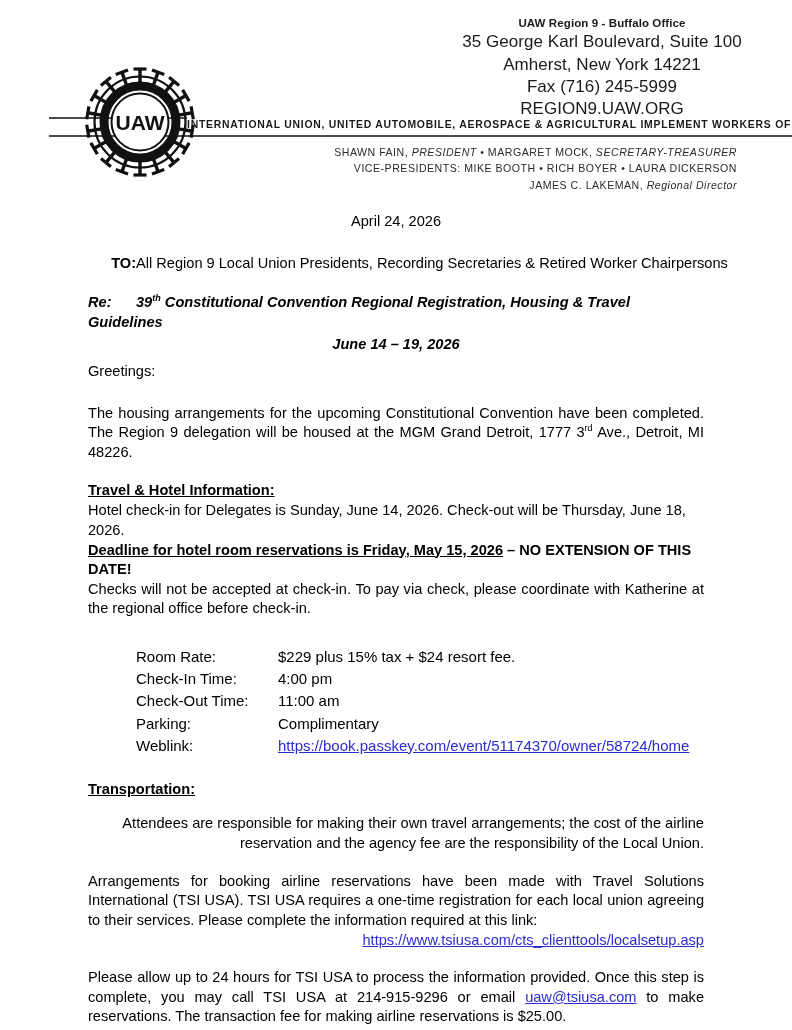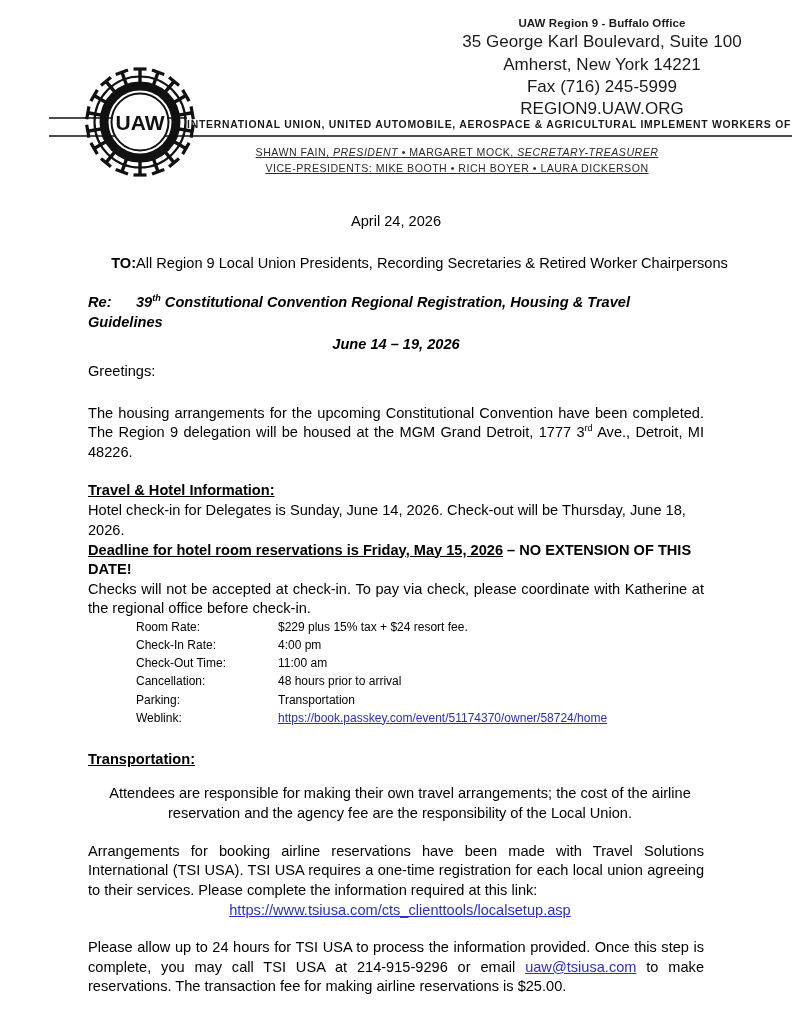--- a/index.html
+++ b/index.html
@@ -87,24 +87,23 @@
     padding: 2px 0 1px 0;
     z-index: 2;
     white-space: nowrap;
   }
 
   .officers {
     position: absolute;
     left: 150px;
     top: 144px;
     width: 560px;
-    text-align: center;
+    text-align: right;
     color: #2b2b2b;
     line-height: 1.55;
-    text-decoration: underline;
   }
   .officers div { font-size: 10.6px; letter-spacing: 0.5px; font-weight: 500; }
   .officers i { font-style: italic; }
 
   
   .body-wrap {
     position: absolute;
     left: 88px;
     top: 212px;
     width: 616px;
@@ -146,21 +145,21 @@
   }
 
   .greeting { margin-bottom: 22px; }
 
   p.para {
     margin: 0 0 18px 0;
     text-align: justify;
   }
   p.para-left {
     margin: 0 0 18px 8px;
-    text-align: center;
+    text-align: right;
   }
   p.tight { margin-bottom: 0; }
 
   .sec-head {
     font-weight: bold;
     text-decoration: underline;
     margin: 0 0 1px 0;
   }
   .blk { margin: 0; }
   .deadline {
@@ -177,22 +176,22 @@
   }
 
   a.link {
     color: #2b2bd0;
     text-decoration: underline;
   }
 
   
   table.details {
     border-collapse: collapse;
-    margin: 0 0 22px 48px;
-    font-size: 12px;
+    margin: 28px 0 22px 48px;
+    font-size: 15px;
   }
   table.details td {
     padding: 0 0 2px 0;
     vertical-align: top;
     white-space: nowrap;
   }
   td.dt-label { width: 142px; }
 
   .spacer-sm { height: 14px; }
 
@@ -281,20 +280,24 @@
     <div class="banner-text">INTERNATIONAL  UNION,  UNITED  AUTOMOBILE,  AEROSPACE  &amp;  AGRICULTURAL  IMPLEMENT  WORKERS  OF  AMERICA  –  UAW</div>
 
     <div class="officers">
       <div>
         <span>SHAWN  FAIN,</span>
         <i>PRESIDENT</i>
         <span>•    MARGARET MOCK,</span>
         <i>SECRETARY-TREASURER</i>
       </div>
       <div>VICE-PRESIDENTS:    MIKE BOOTH  •  RICH BOYER  •  LAURA  DICKERSON</div>
+      <div>
+        <span>JAMES C. LAKEMAN,</span>
+        <i>Regional  Director</i>
+      </div>
     </div>
   </div>
 
   <div class="body-wrap">
 
     <div class="date-line">April 24, 2026</div>
 
     <div class="to-line">
       <span class="to-label">TO:</span><span>All Region 9 Local Union Presidents, Recording Secretaries &amp; Retired Worker Chairpersons</span>
     </div>
@@ -314,34 +317,30 @@
     <div class="deadline"><u>Deadline for hotel room reservations is Friday, May 15, 2026</u><span> – NO EXTENSION OF THIS DATE!</span></div>
     <p class="para tight">Checks will not be accepted at check-in. To pay via check, please coordinate with Katherine at the regional office before check-in.</p>
 
     <table class="details">
       <tbody>
         <tr>
           <td class="dt-label">Room Rate:</td>
           <td>$229  plus 15% tax + $24 resort fee.</td>
         </tr>
         <tr>
-          <td class="dt-label">Check-In Rate:</td>
+          <td class="dt-label">Check-In Time:</td>
           <td>4:00 pm</td>
         </tr>
         <tr>
           <td class="dt-label">Check-Out Time:</td>
           <td>11:00 am</td>
         </tr>
         <tr>
-          <td class="dt-label">Cancellation:</td>
-          <td>48 hours prior to arrival</td>
-        </tr>
-        <tr>
           <td class="dt-label">Parking:</td>
-          <td>Transportation</td>
+          <td>Complimentary</td>
         </tr>
         <tr>
           <td class="dt-label">Weblink:</td>
           <td><a class="link" href="#">https://book.passkey.com/event/51174370/owner/58724/home</a></td>
         </tr>
       </tbody>
     </table>
 
     <div class="sec-head">Transportation:</div>
     <div class="spacer-sm"></div>

